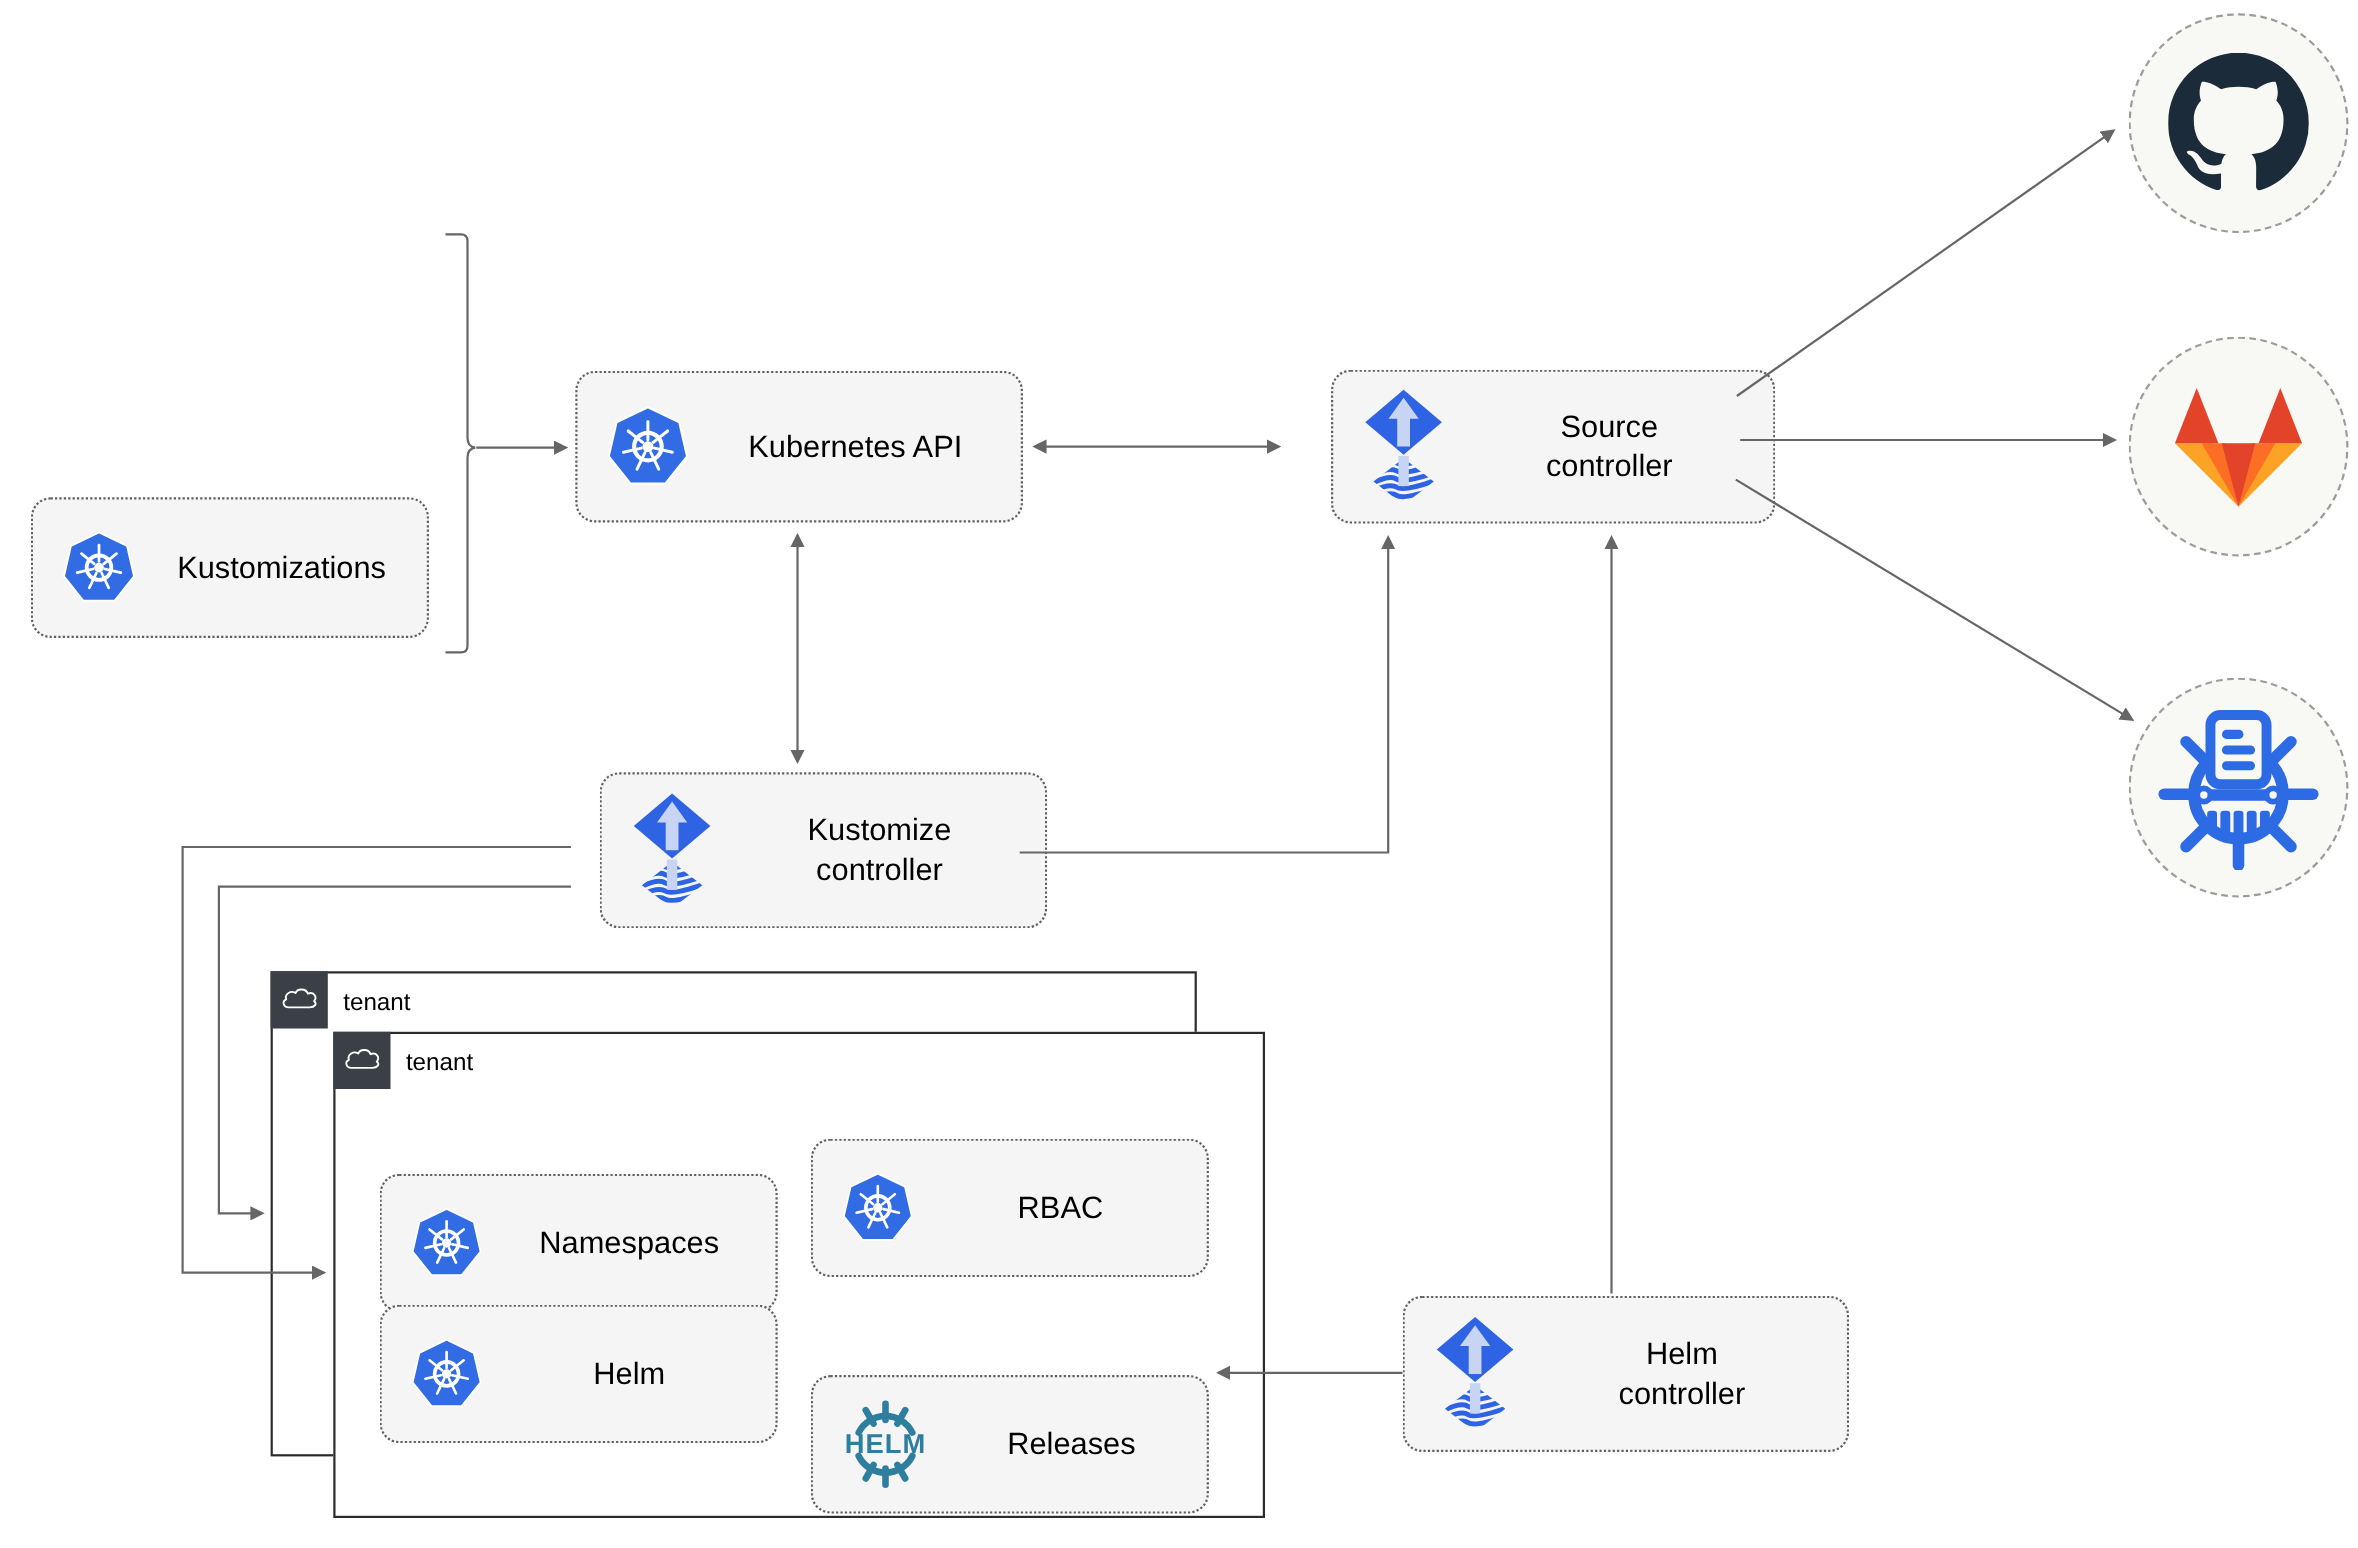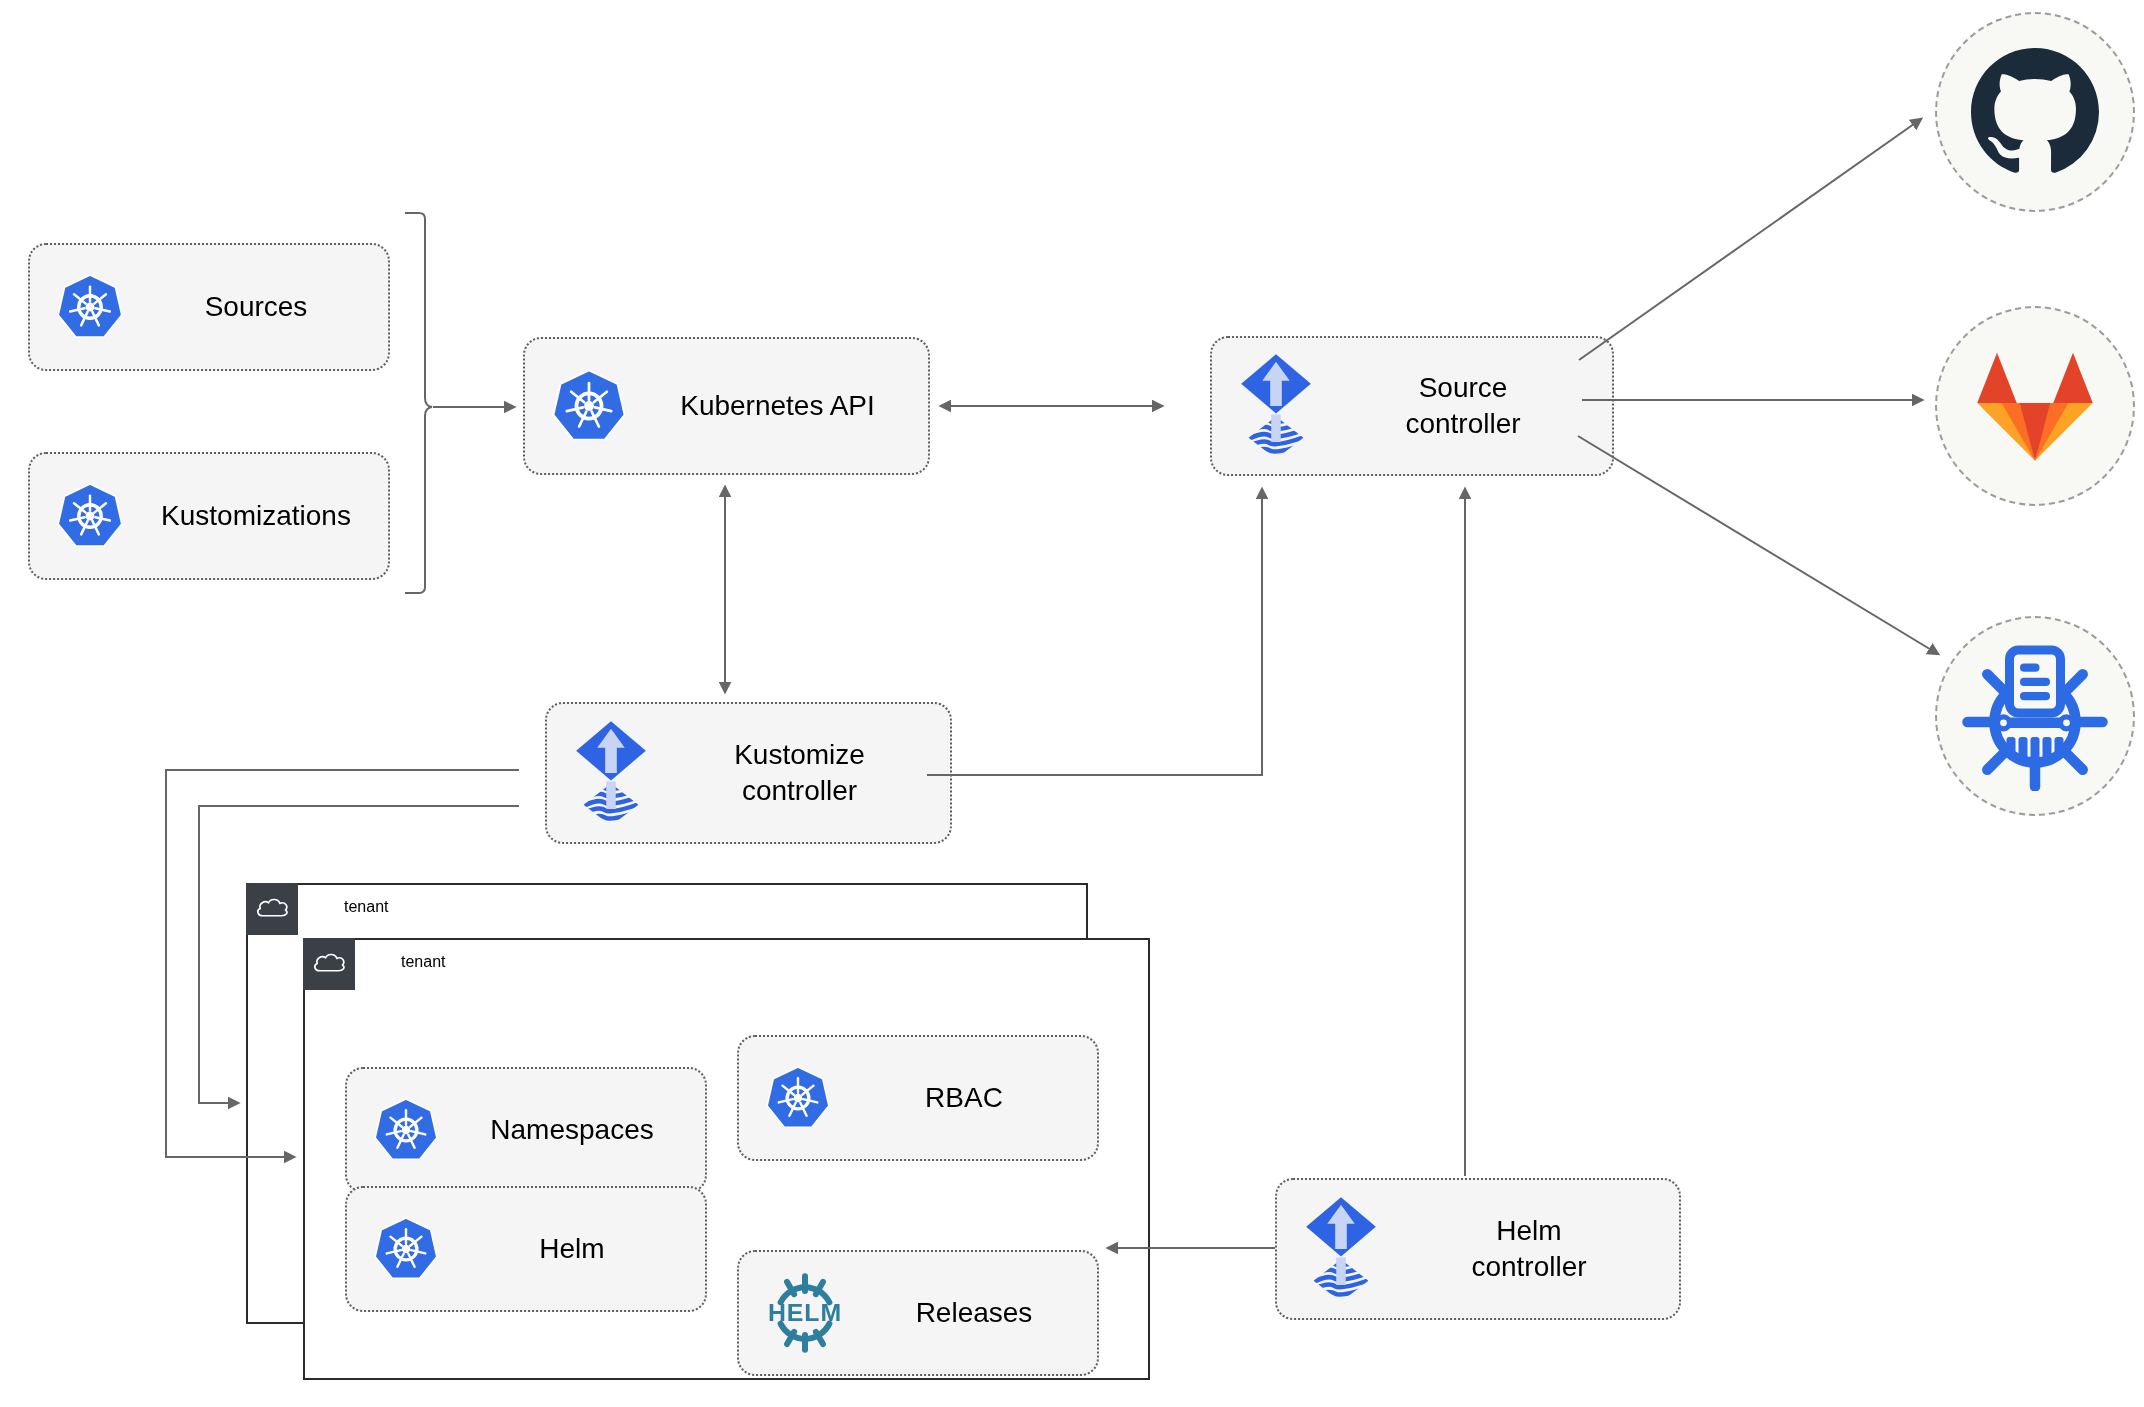--- a/index.html
+++ b/index.html
@@ -10,21 +10,21 @@
   
   .node{position:absolute;background:#f5f5f5;border:2px dotted #5f5f5f;border-radius:18px;
         display:flex;align-items:center;box-sizing:border-box;}
   .node .label{flex:1;text-align:center;font-size:28px;line-height:1.3;color:#000;}
   .node .iconwrap{flex:0 0 auto;margin-left:26px;display:flex;align-items:center;}
 
   
   .tenant{position:absolute;background:#ffffff;border:2px solid #2b2b2b;box-sizing:border-box;}
   .tenant-tab{position:absolute;left:-2px;top:-2px;width:52px;height:52px;
               background:var(--tenant-tab,#3a4046);display:flex;align-items:center;justify-content:center;}
-  .tenant-label{position:absolute;left:64px;top:13px;font-size:16px;color:#000;margin-left:32px;}
+  .tenant-label{position:absolute;left:64px;top:13px;font-size:22px;color:#000;}
 
   
   .circle{position:absolute;width:200px;height:200px;border-radius:50%;
           background:#f8f8f5;border:2.5px dashed #9c9c9c;box-sizing:border-box;
           display:flex;align-items:center;justify-content:center;}
 
   svg.overlay{position:absolute;left:0;top:0;width:2144px;height:1407px;pointer-events:none;}
   .edge{stroke:var(--connector-gray,#666);stroke-width:2;fill:none;}
 
   .defs-holder{position:absolute;width:0;height:0;overflow:hidden;}
@@ -141,28 +141,20 @@
 
   <div class="tenant" style="left:303px;top:938px;width:847px;height:442px;">
     <div class="tenant-tab">
       <svg width="36" height="26">
           <use href="#sym-cloud"></use>
         </svg>
     </div>
     <span class="tenant-label">tenant</span>
   </div>
 
-  <div class="node" style="left:28px;top:243px;width:362px;height:128px;">
-    <span class="iconwrap">
-      <svg width="68" height="68">
-          <use href="#sym-k8s"></use>
-        </svg>
-      </span>
-    <div class="label">Sources</div>
-  </div>
 
   <div class="node" style="left:28px;top:452px;width:362px;height:128px;">
     <span class="iconwrap">
       <svg width="68" height="68">
           <use href="#sym-k8s"></use>
         </svg>
       </span>
     <div class="label">Kustomizations</div>
   </div>
 

